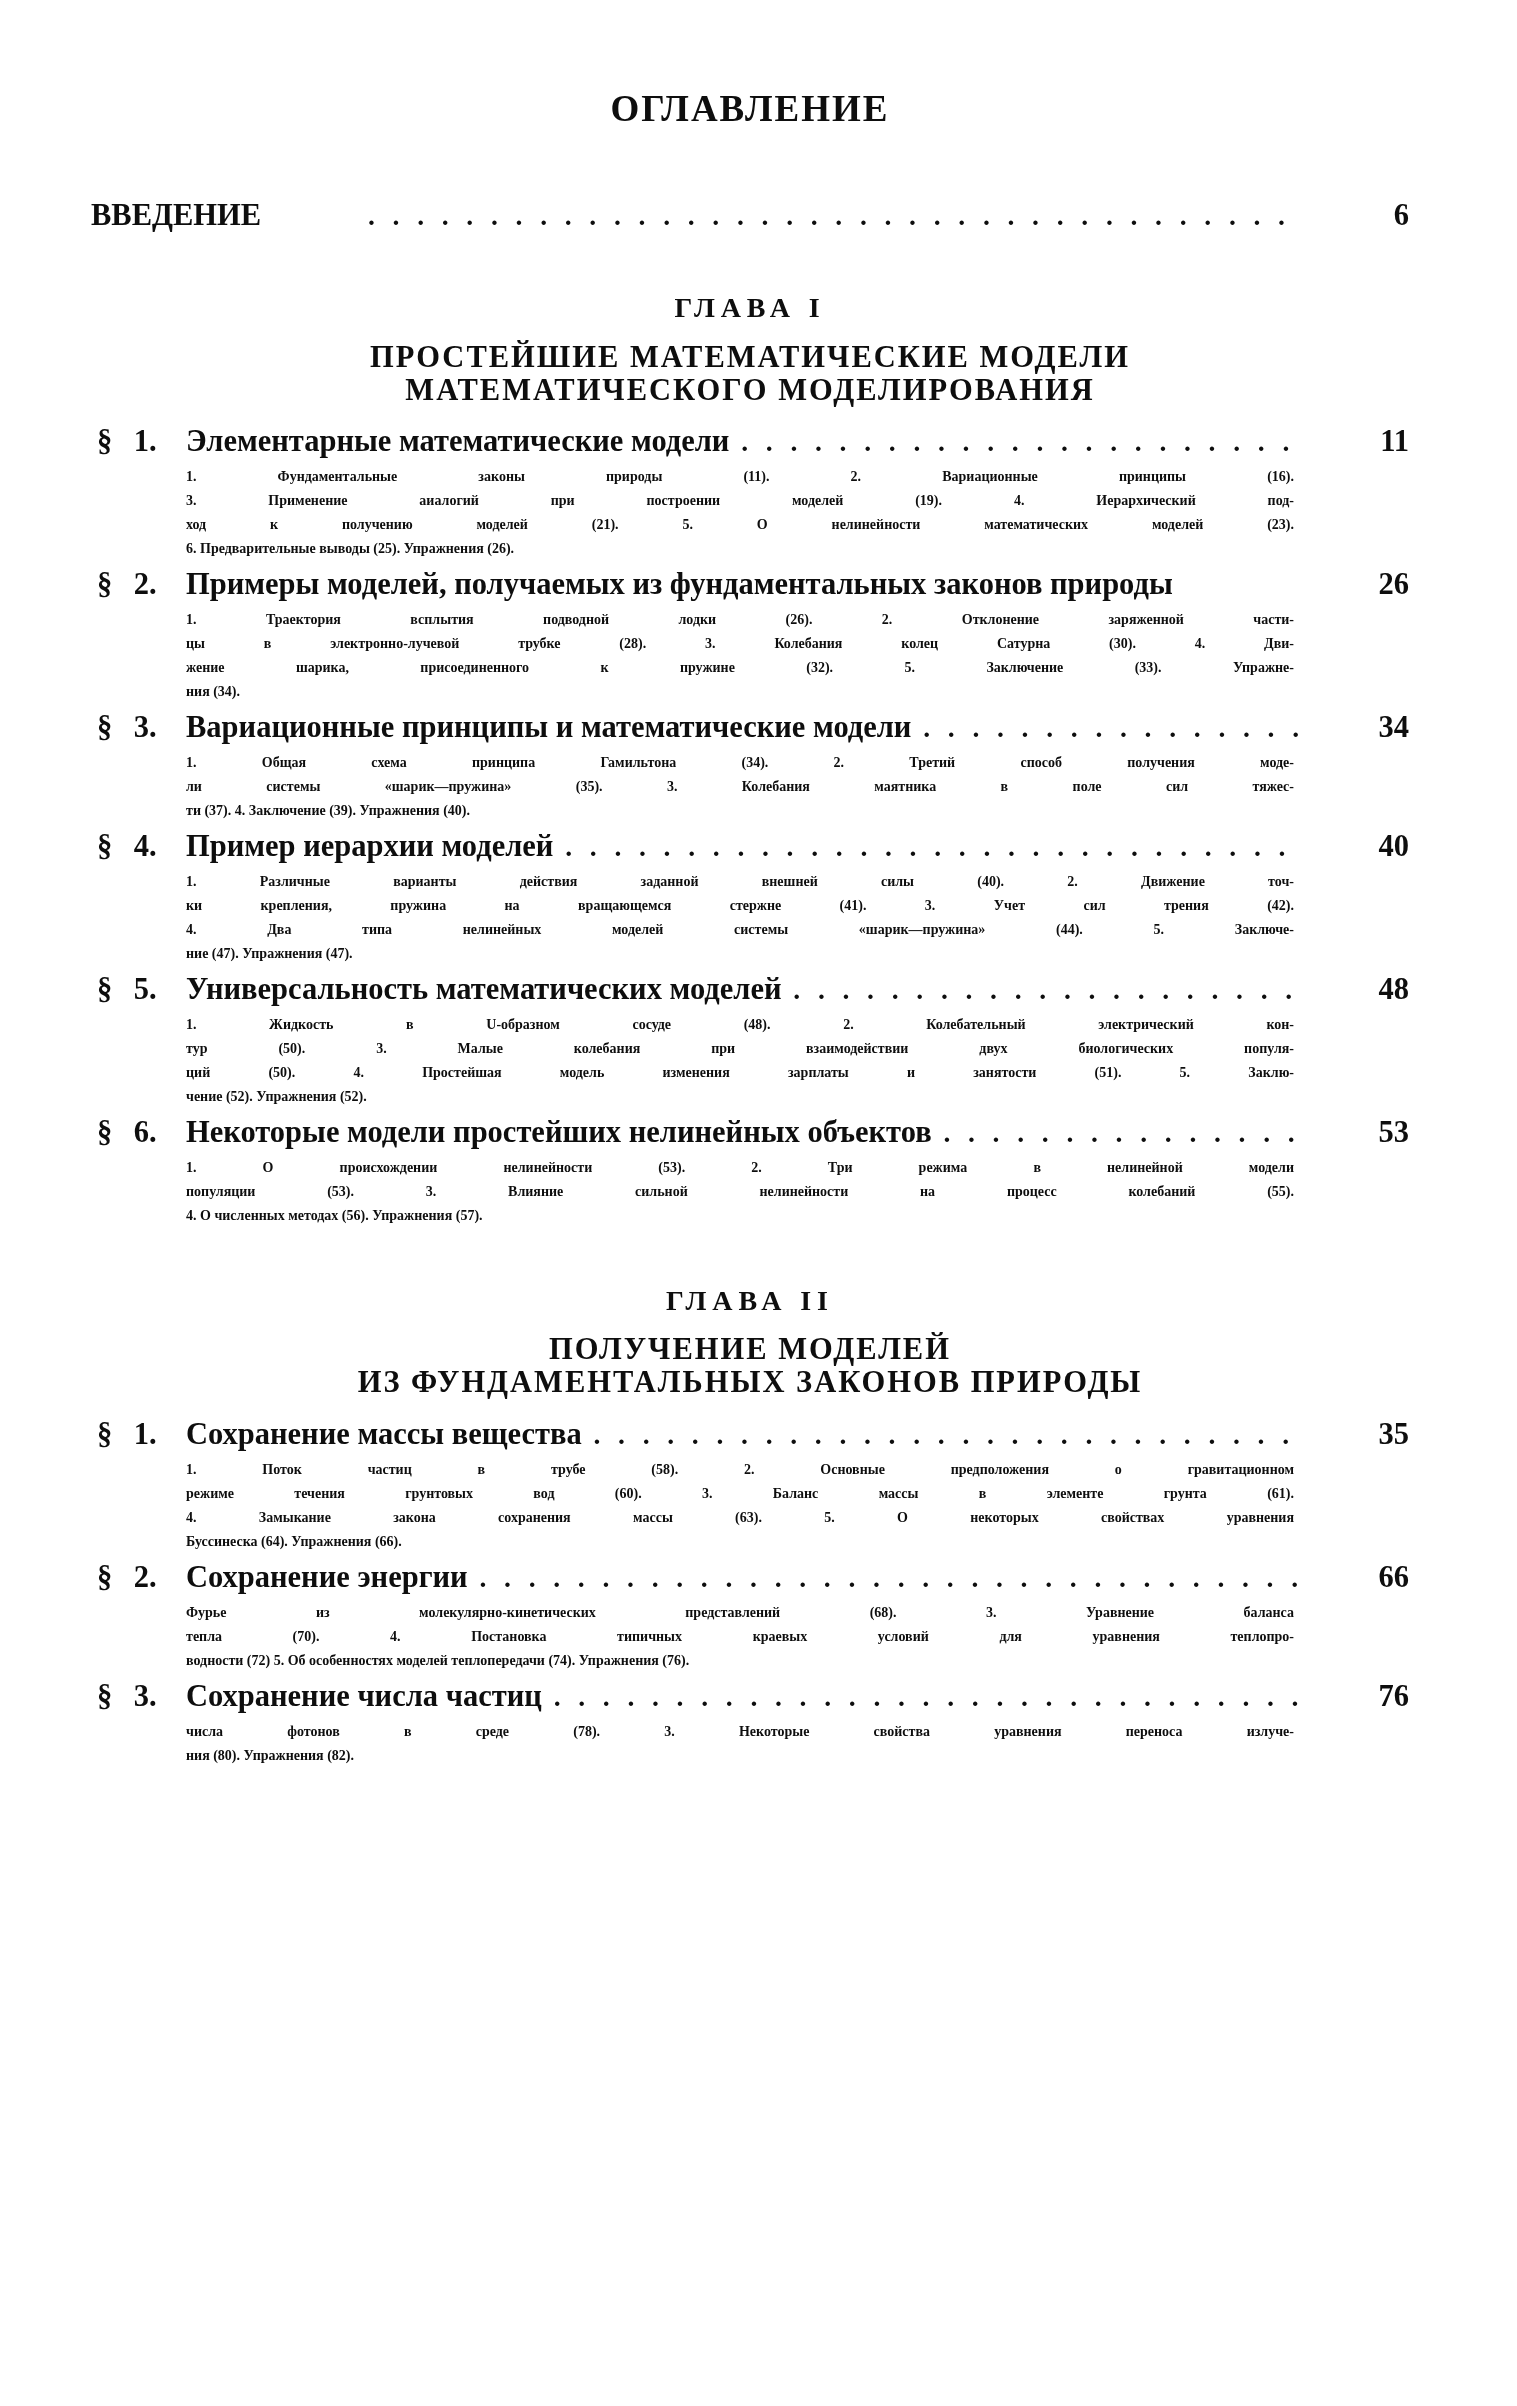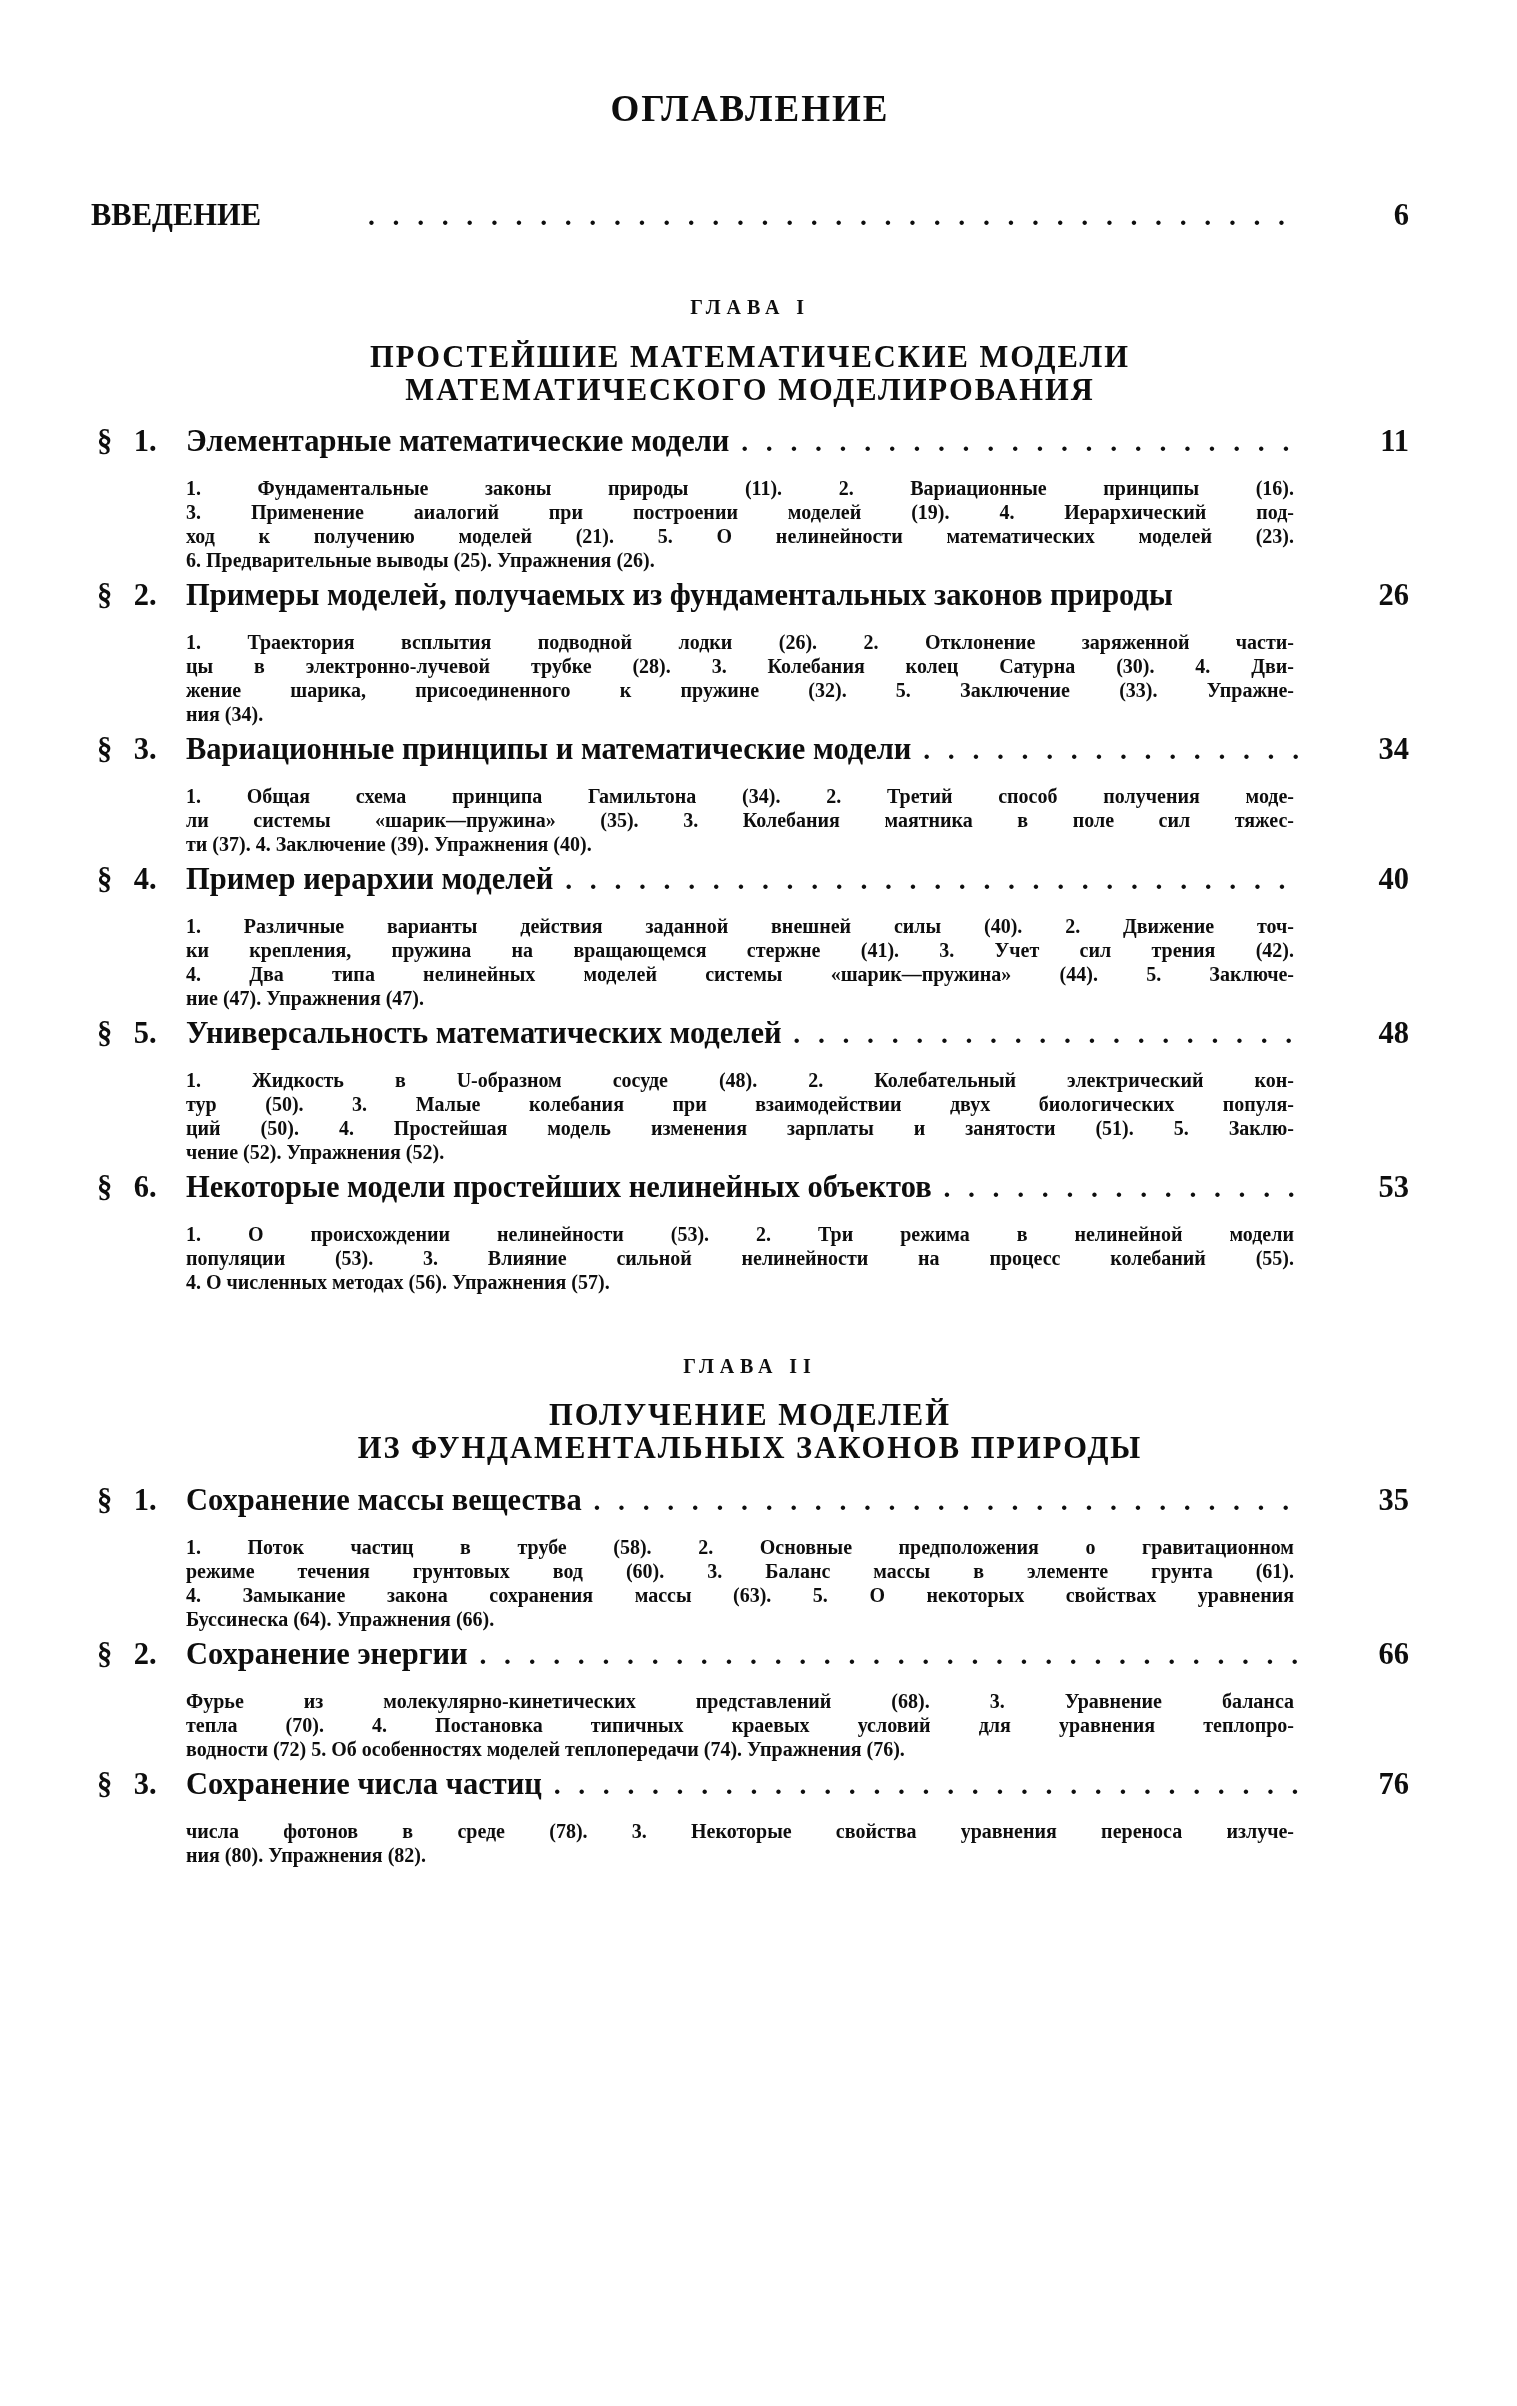--- a/index.html
+++ b/index.html
@@ -25,21 +25,21 @@
   }
   .intro-row {
     margin-top: 68px;
     display: flex; align-items: baseline;
     font-size: 30.5px; line-height: 35px;
     font-weight: 700;
   }
   .intro-spacer { width: 95px; flex: 0 0 auto; }
   .chapter-heading {
     text-align: center;
-    font-size: 20px; line-height: 31.5px;
+    font-size: 28px; line-height: 31.5px;
     font-weight: 700;
     letter-spacing: 5.9px;
   }
   .ch-1 .chapter-heading { margin-top: 59px; }
   .ch-2 .chapter-heading { margin-top: 57px; }
   .chapter-title {
     margin-top: 17px;
     text-align: center;
     font-size: 30.5px; line-height: 33px;
     font-weight: 700;
@@ -72,24 +72,24 @@
     font-weight: 700;
     letter-spacing: 17.7px;
   }
   .pnum {
     flex: 0 0 83px; width: 83px;
     text-align: right;
     font-size: 30.5px;
     font-weight: 700;
   }
   .details {
-    margin-top: 17px;
+    margin-top: 6px;
     margin-left: 95px;
     width: 1108px;
-    font-size: 20px; line-height: 24px;
+    font-size: 14px; line-height: 24px;
     font-weight: 700;
   }
   .jline { text-align: justify; text-align-last: justify; }
   .lline { text-align: left; }
 </style>
 </head>
 <body>
 
 <div class="content">
 

